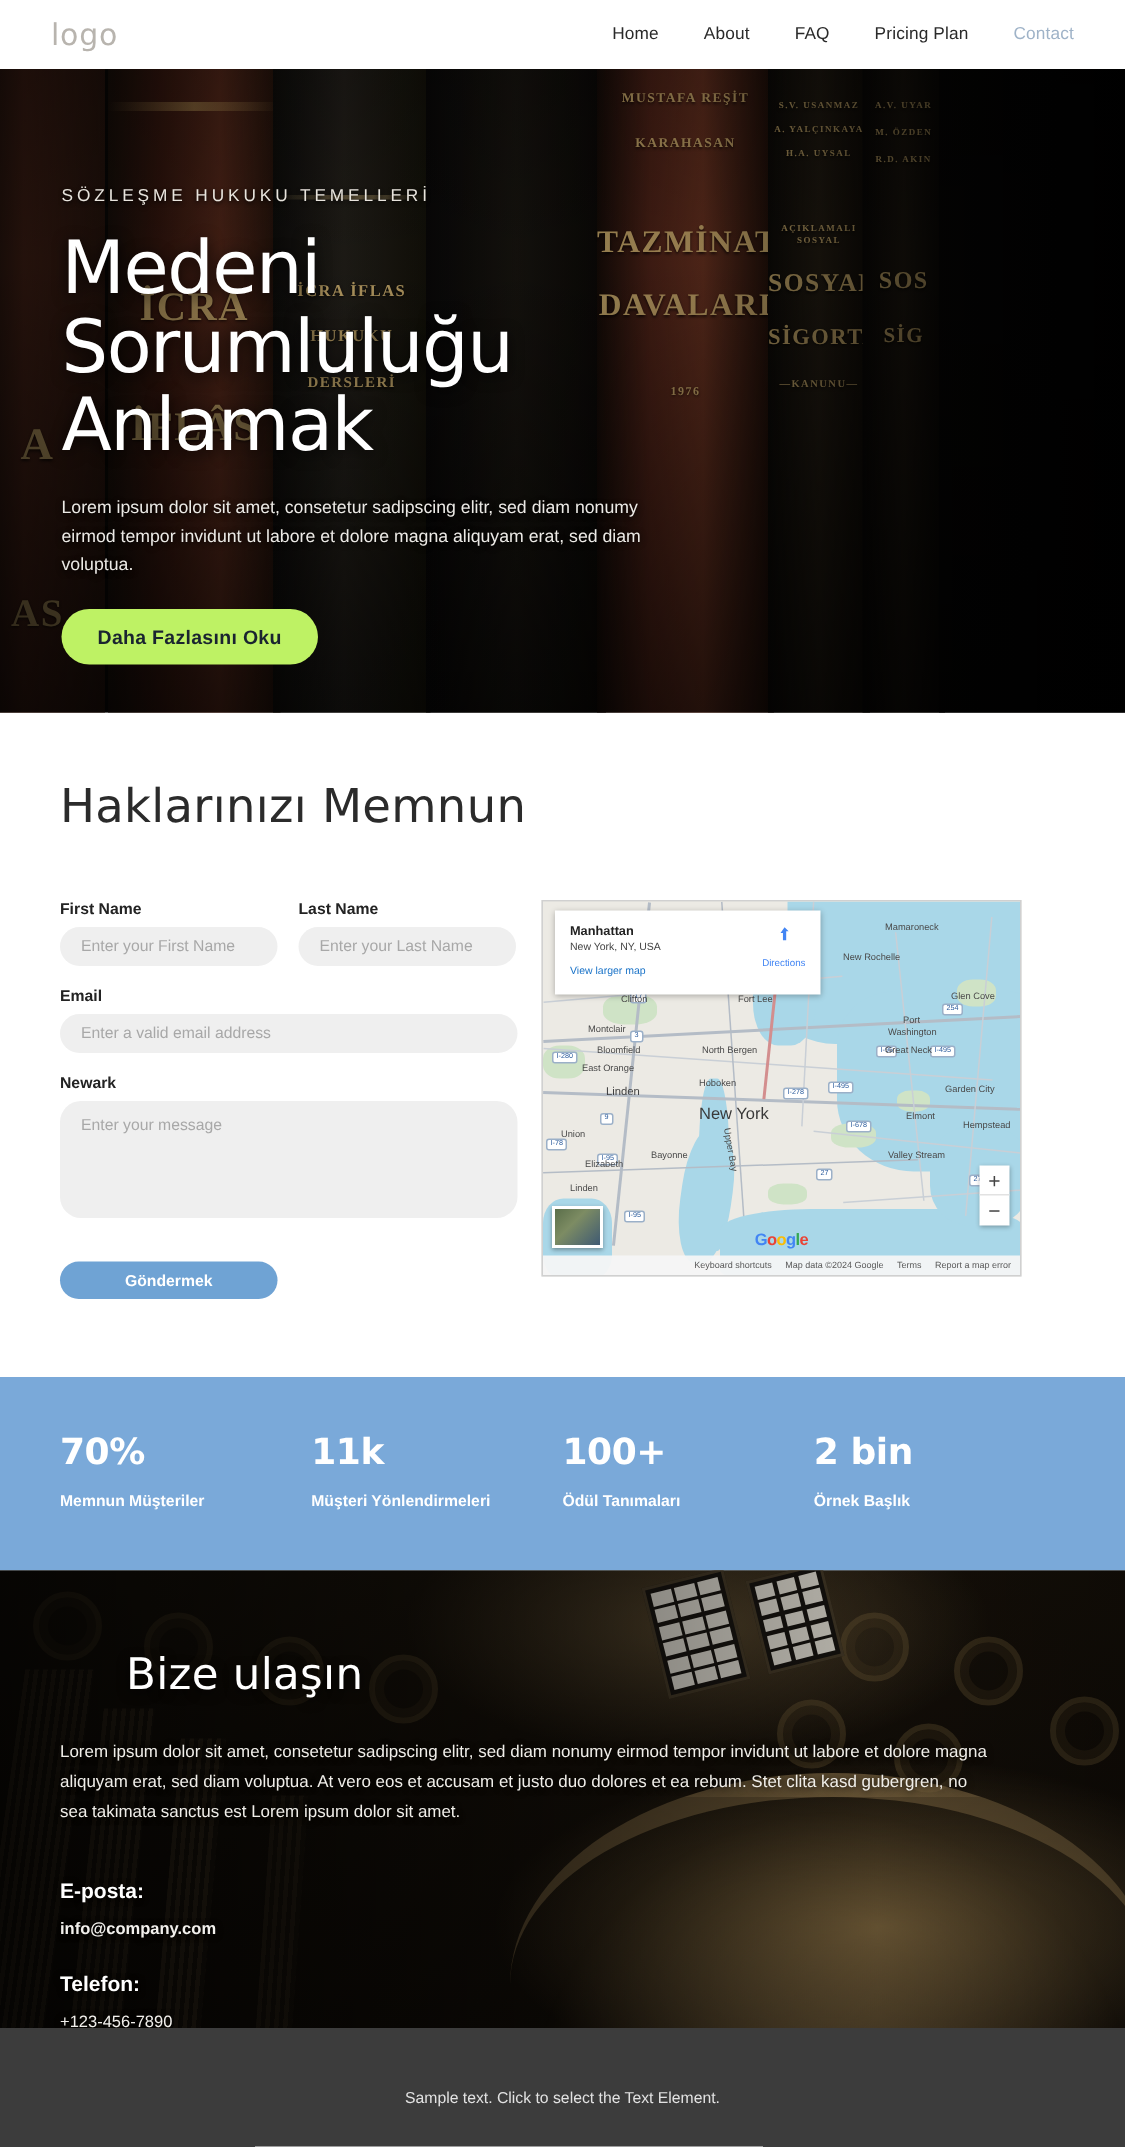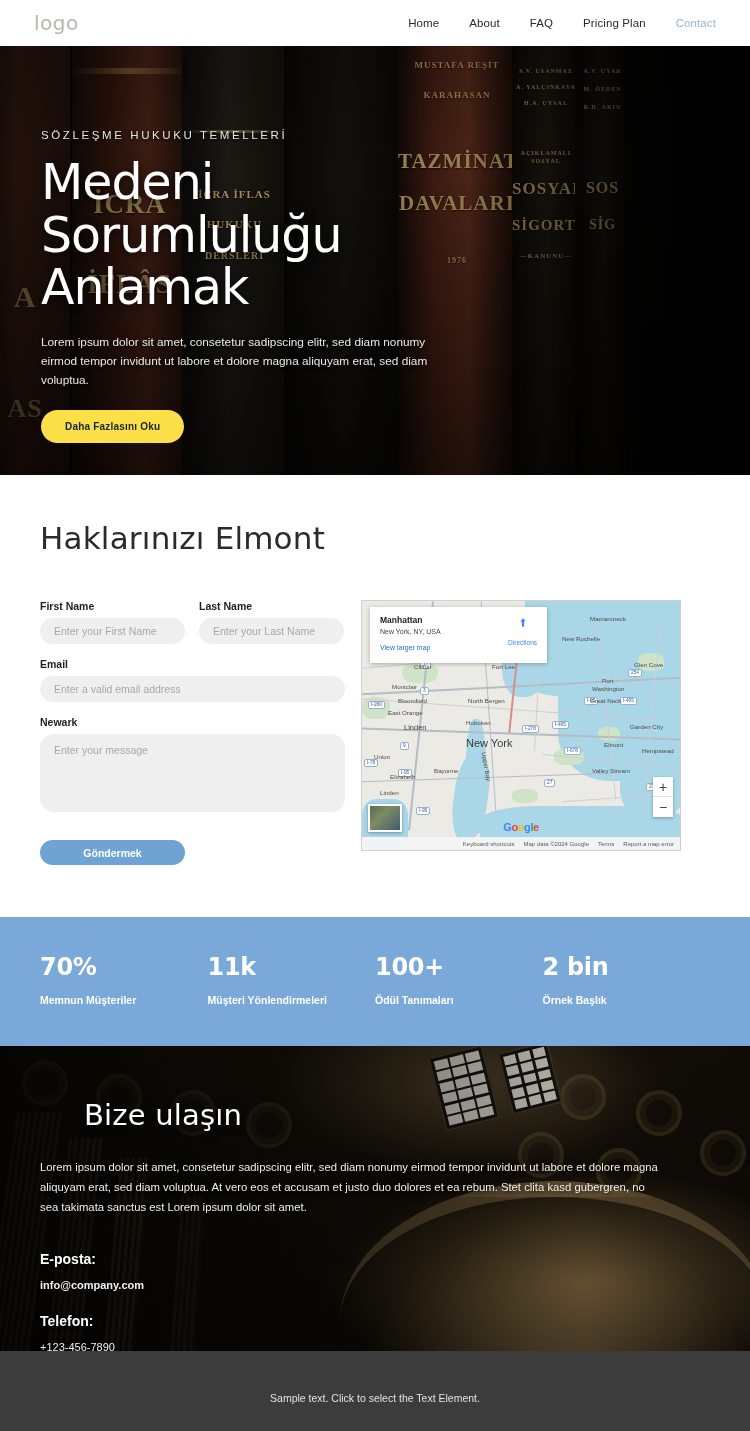--- a/index.html
+++ b/index.html
@@ -65,22 +65,22 @@
     font-weight: 400; letter-spacing: -1px; margin-bottom: 18px;
     text-shadow: 0 2px 10px rgba(0,0,0,.75);
     font-family: "DejaVu Sans", sans-serif;
   }
   .hero-desc {
     color: #eceae6; font-size: 11.8px; line-height: 1.62;
     margin-bottom: 20px; max-width: 420px;
     text-shadow: 0 1px 4px rgba(0,0,0,.9);
   }
   .hero-btn {
-    display: inline-block; background: #fde047; color: #1a2430;
-    font-size: 10px; font-weight: 700; letter-spacing: .2px;
+    display: inline-block; background: #bef264; color: #1a2430;
+    font-size: 13px; font-weight: 700; letter-spacing: .2px;
     padding: 11px 24px; border-radius: 22px; border: none;
     cursor: pointer; font-family: "Liberation Sans", sans-serif; text-align: center;
   }
 
   
   .formsec { background: #fff; padding: 45px 40px 52px; }
   .sec-title {
     font-size: 31px; color: #2b2b2b; font-weight: 400;
     letter-spacing: .2px; margin-bottom: 44px;
     font-family: "DejaVu Sans", sans-serif;
@@ -321,21 +321,21 @@
     <div class="hero-vig"></div>
     <div class="hero-inner">
       <div class="hero-eyebrow">SÖZLEŞME HUKUKU TEMELLERİ</div>
       <div class="hero-title">Medeni Sorumluluğu Anlamak</div>
       <div class="hero-desc">Lorem ipsum dolor sit amet, consetetur sadipscing elitr, sed diam nonumy eirmod tempor invidunt ut labore et dolore magna aliquyam erat, sed diam voluptua.</div>
       <button class="hero-btn">Daha Fazlasını Oku</button>
     </div>
   </div>
 
   <div class="formsec">
-    <div class="sec-title">Haklarınızı Elmont</div>
+    <div class="sec-title">Haklarınızı Memnun</div>
     <div class="form-wrap">
 
       <div class="form-col">
         <div class="f-row2">
           <div class="fgroup half">
             <label class="flabel">First Name</label>
             <input class="finput" type="text" placeholder="Enter your First Name" style="">
           </div>
           <div class="fgroup half">
             <label class="flabel">Last Name</label>

